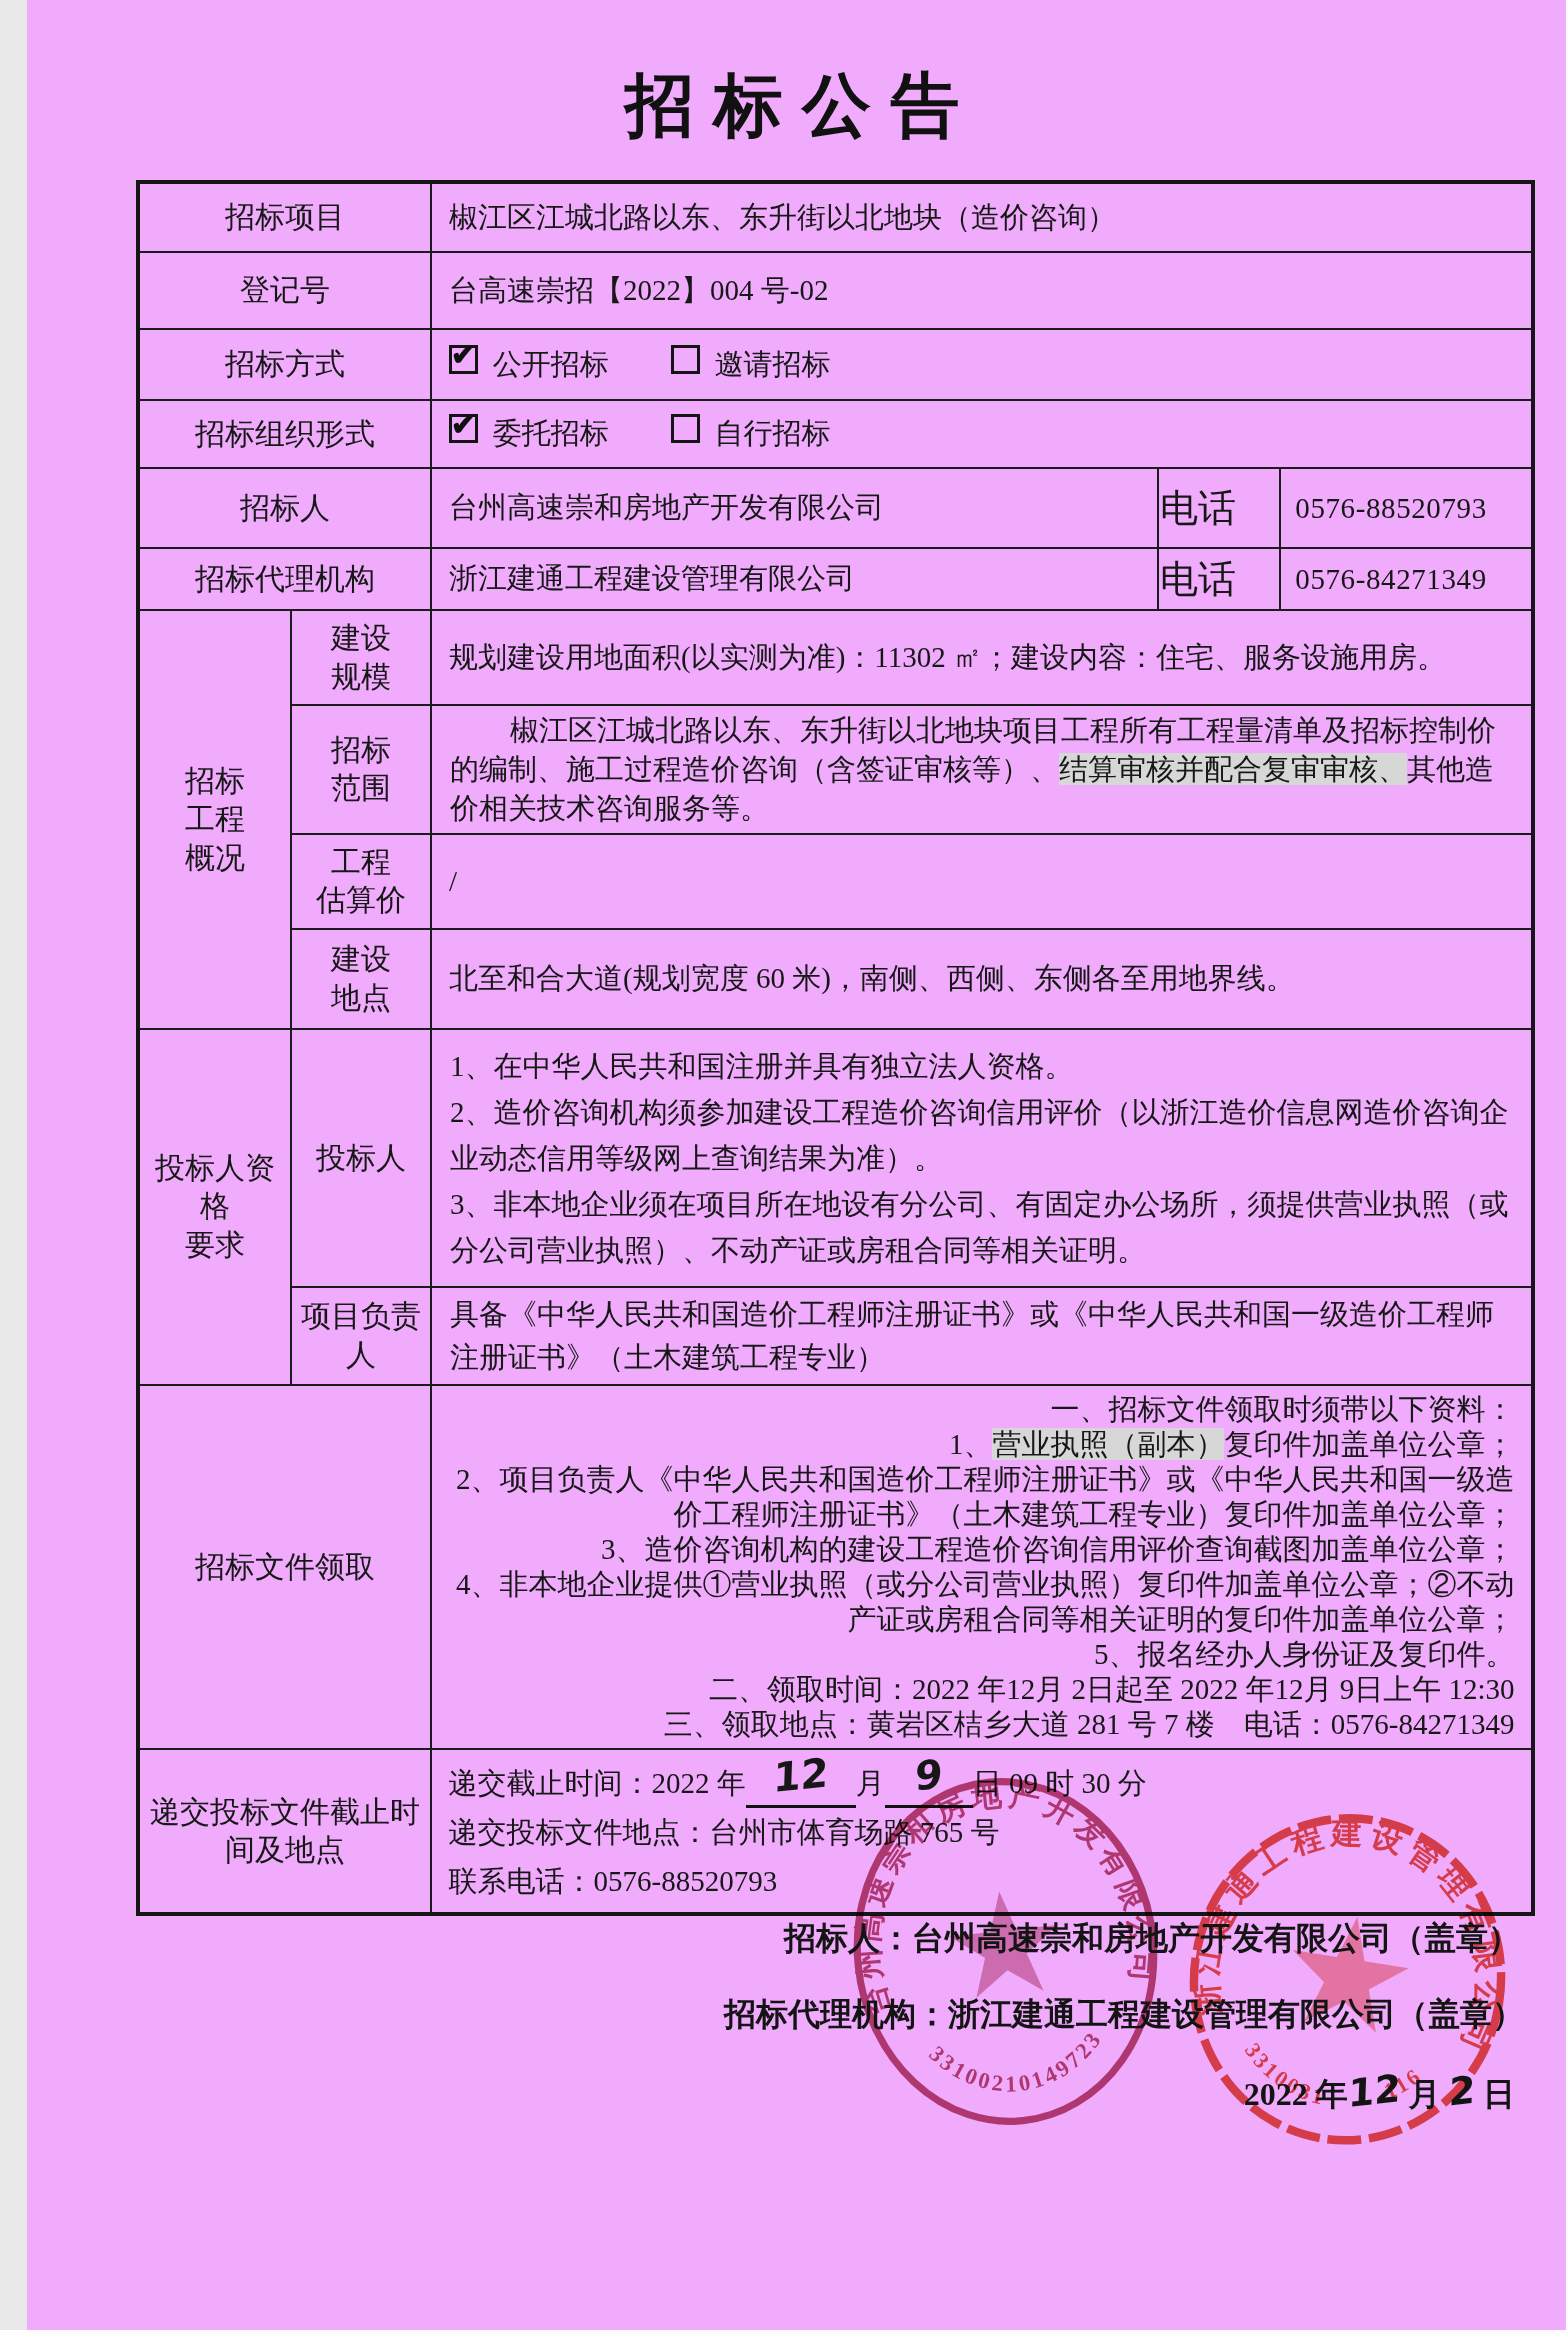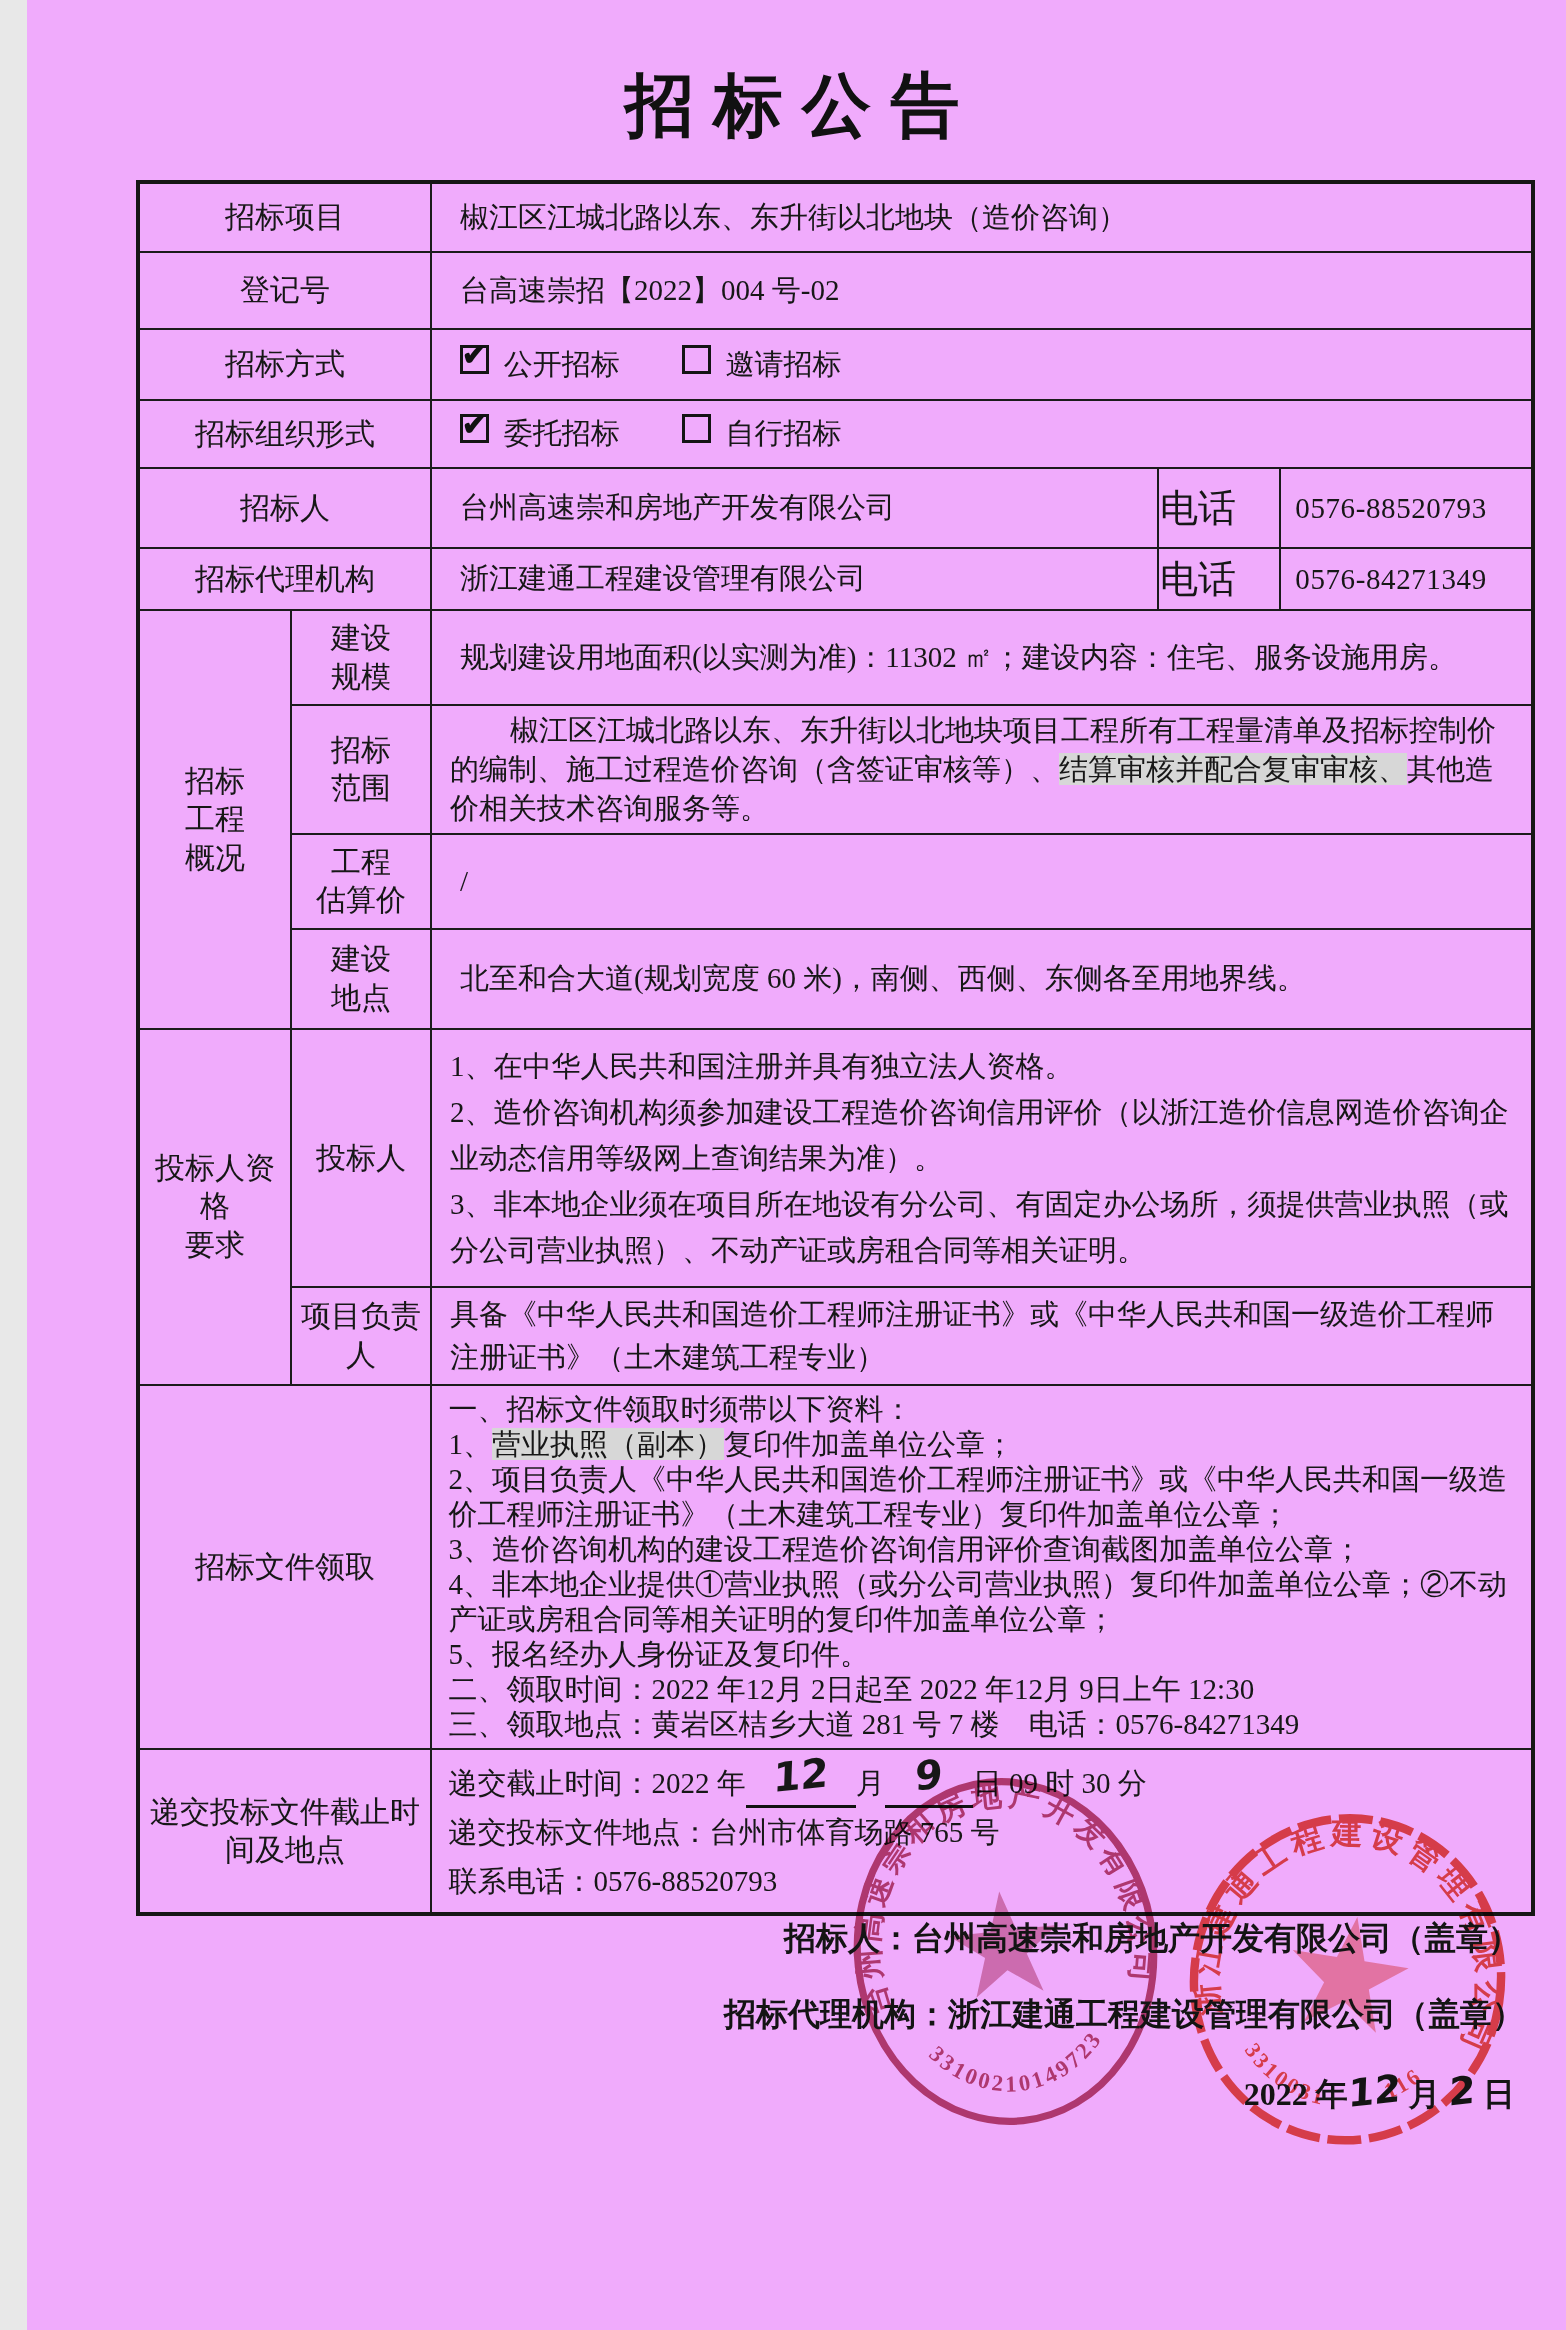--- a/index.html
+++ b/index.html
@@ -26,40 +26,40 @@
   table.doc td{
     border:2.6px solid #1b1b1b;
     vertical-align:middle;
     overflow:hidden;
   }
   td.lbl{
     text-align:center;font-size:30px;
     white-space:pre-line;line-height:1.28;
     padding:0 3.9px;
   }
-  td.val{padding:0 28px;}
+  td.val{padding:0 17px;}
   .cbrow{display:flex;align-items:flex-start;}
   .cb{
     display:inline-block;width:23.4px;height:23.4px;
     border:3.2px solid #141414;position:relative;flex:0 0 auto;
     margin-right:14.3px;
   }
   .cb.checked::after{
     content:"✔";position:absolute;left:-1.3px;top:-10.4px;
     font-size:30px;font-weight:bold;color:#101010;
   }
   .opt2{margin-left:62px;}
   td.phone-lbl{text-align:left;font-size:38px;}
   td.phone-num{padding:0 0 0 14.3px;letter-spacing:0.6px;}
   .indent-scale{padding-left:96px;}
   .scope-text{line-height:39px;text-indent:60px;padding:3.9px 17px;}
   .hl{background:#d7d7d7;}
   .bidder-items{line-height:46px;padding:6.5px 17px;}
   .manager-text{line-height:43px;padding:3.9px 17px;}
-  .pickup-text{line-height:35px;padding:5.2px 15.6px;font-size:29px;}
+  .pickup-text{line-height:35px;padding:5.2px 15.6px;font-size:29px;text-align:right;}
   .deadline-text{line-height:49px;padding:5.2px 15.6px;}
   .blank{
     display:inline-block;border-bottom:3.2px solid #111;
     text-align:center;vertical-align:bottom;
   }
   .blank.m{min-width:110px;}
   .blank.d{min-width:88px;}
   .hw{
     display:inline-block;
     font-family:"DejaVu Sans","Liberation Sans",sans-serif;

